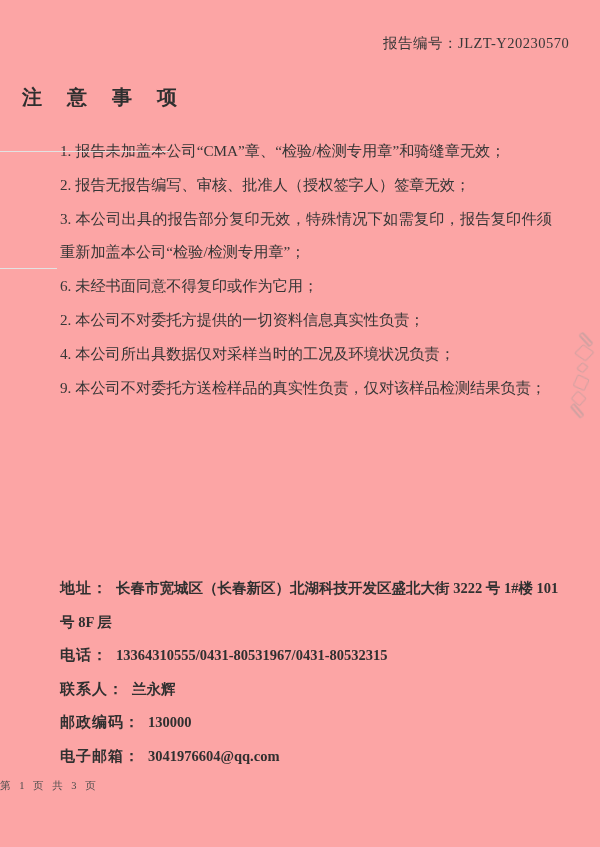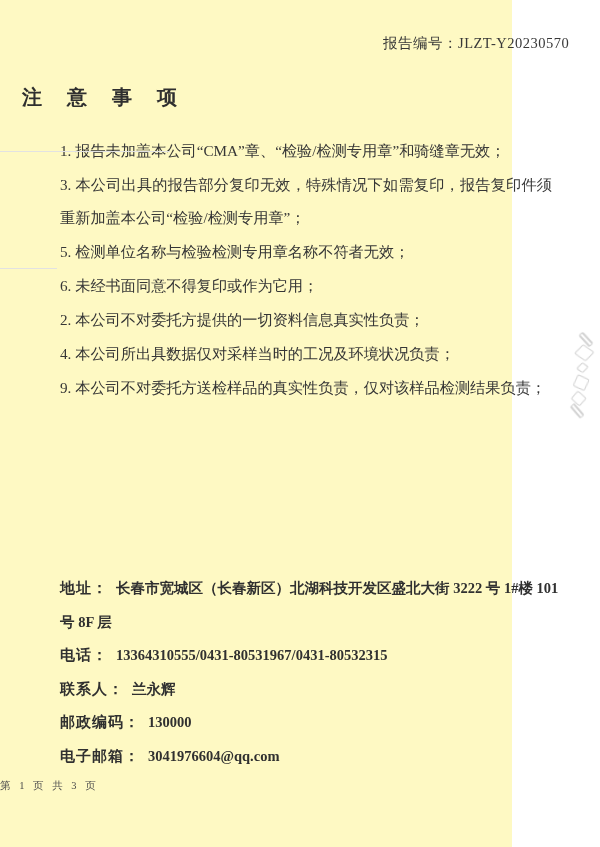--- a/index.html
+++ b/index.html
@@ -1,22 +1,22 @@
 <!DOCTYPE html>
 <html><head>
 <meta charset="utf-8">
 <style>
   * { margin:0; padding:0; box-sizing:border-box; }
   html,body { background:#ffffff; }
   body { width:600px; height:847px; position:relative; overflow:hidden; }
 
   .page {
     position:absolute; inset:0;
-    width:512px; height:847px;
-    background:#fef9c3;
+    width:600px; height:847px;
+    background:#fca5a5;
     font-family:"Liberation Serif","DejaVu Serif",serif;
     color:#383838;
   }
 
   
   .report-no {
     position:absolute; top:34px; left:383px;
     font-size:14.5px; letter-spacing:0.5px;
     white-space:nowrap;
   }
@@ -87,22 +87,22 @@
 <body>
 
 <div class="page">
 
   <div class="report-no"><span>报告编号：</span><span>JLZT-Y20230570</span></div>
 
   <div class="doc-title">注 意 事 项</div>
 
   <div class="notices">
     <p>1. 报告未加盖本公司“CMA”章、“检验/检测专用章”和骑缝章无效；</p>
+    <p>2. 报告无报告编写、审核、批准人（授权签字人）签章无效；</p>
     <p>3. 本公司出具的报告部分复印无效，特殊情况下如需复印，报告复印件须重新加盖本公司“检验/检测专用章”；</p>
-    <p>5. 检测单位名称与检验检测专用章名称不符者无效；</p>
     <p>6. 未经书面同意不得复印或作为它用；</p>
     <p>2. 本公司不对委托方提供的一切资料信息真实性负责；</p>
     <p>4. 本公司所出具数据仅对采样当时的工况及环境状况负责；</p>
     <p>9. 本公司不对委托方送检样品的真实性负责，仅对该样品检测结果负责；</p>
   </div>
 
   <div class="contact">
     <div class="row"><span class="lbl">地址：</span><span class="val">长春市宽城区（长春新区）北湖科技开发区盛北大街 3222 号 1#楼 101 号 8F 层</span></div>
     <div class="row"><span class="lbl">电话：</span><span class="val">13364310555/0431-80531967/0431-80532315</span></div>
     <div class="row"><span class="lbl">联系人：</span><span class="val">兰永辉</span></div>

